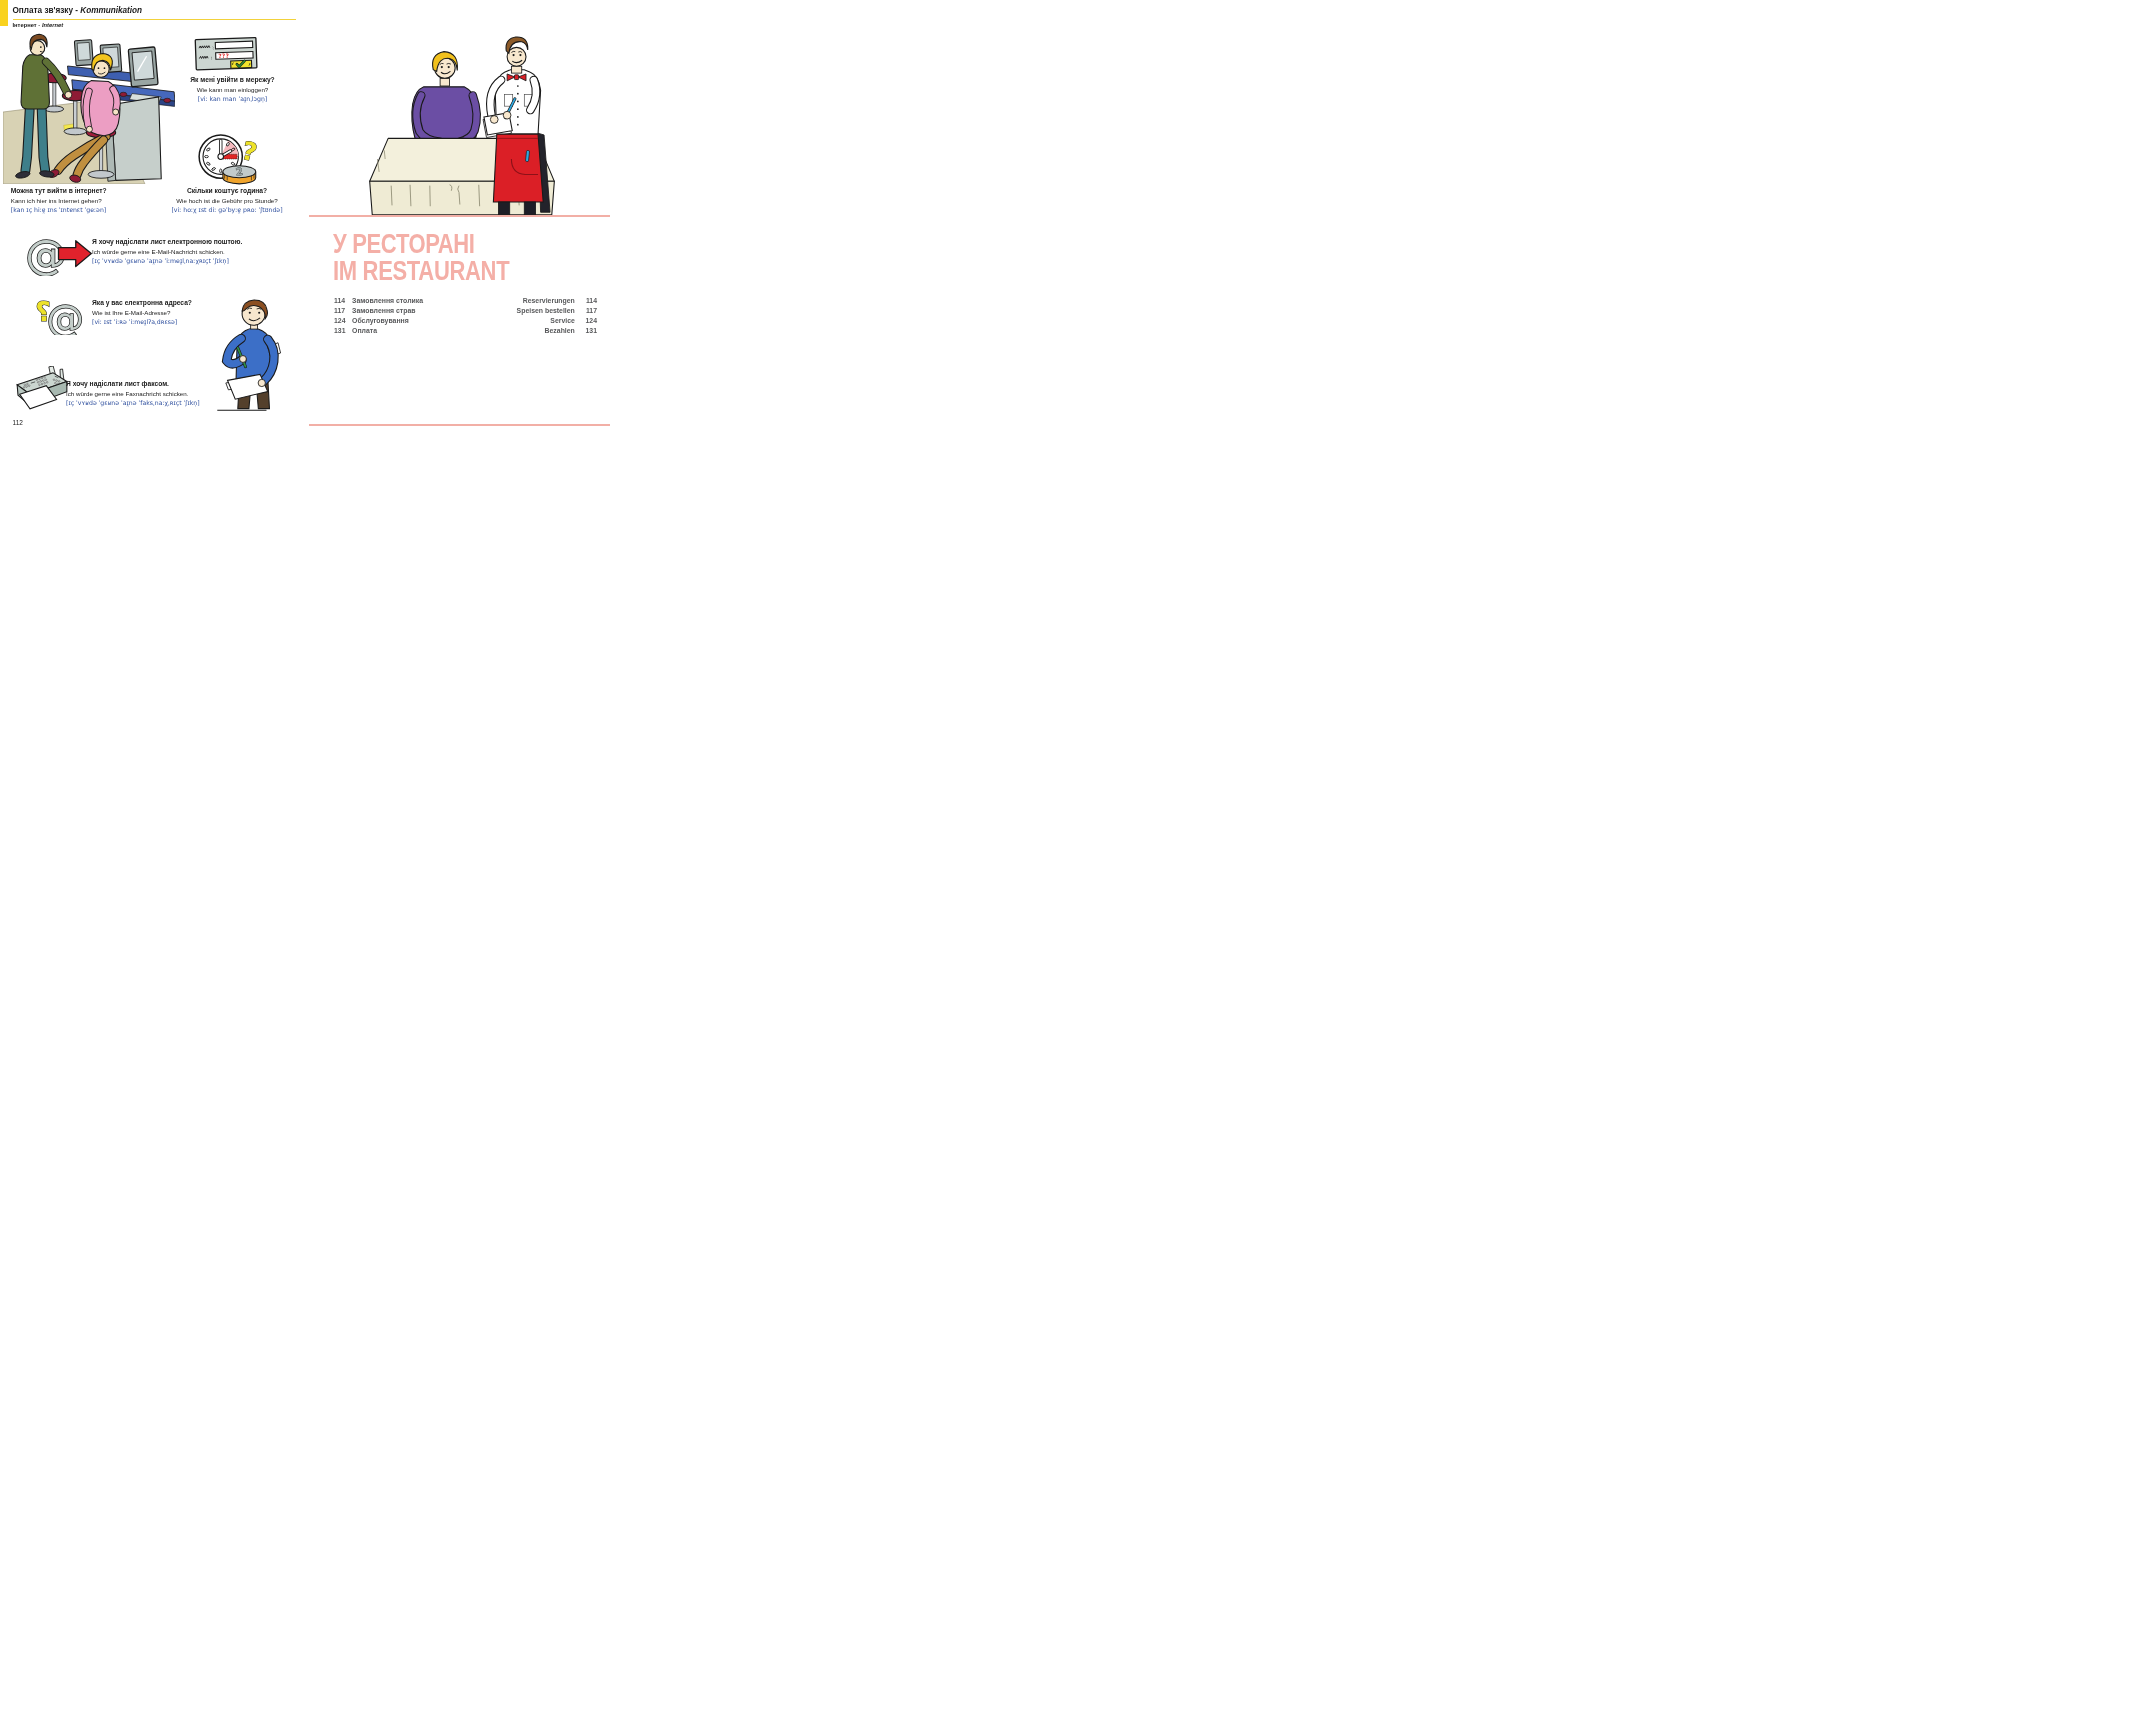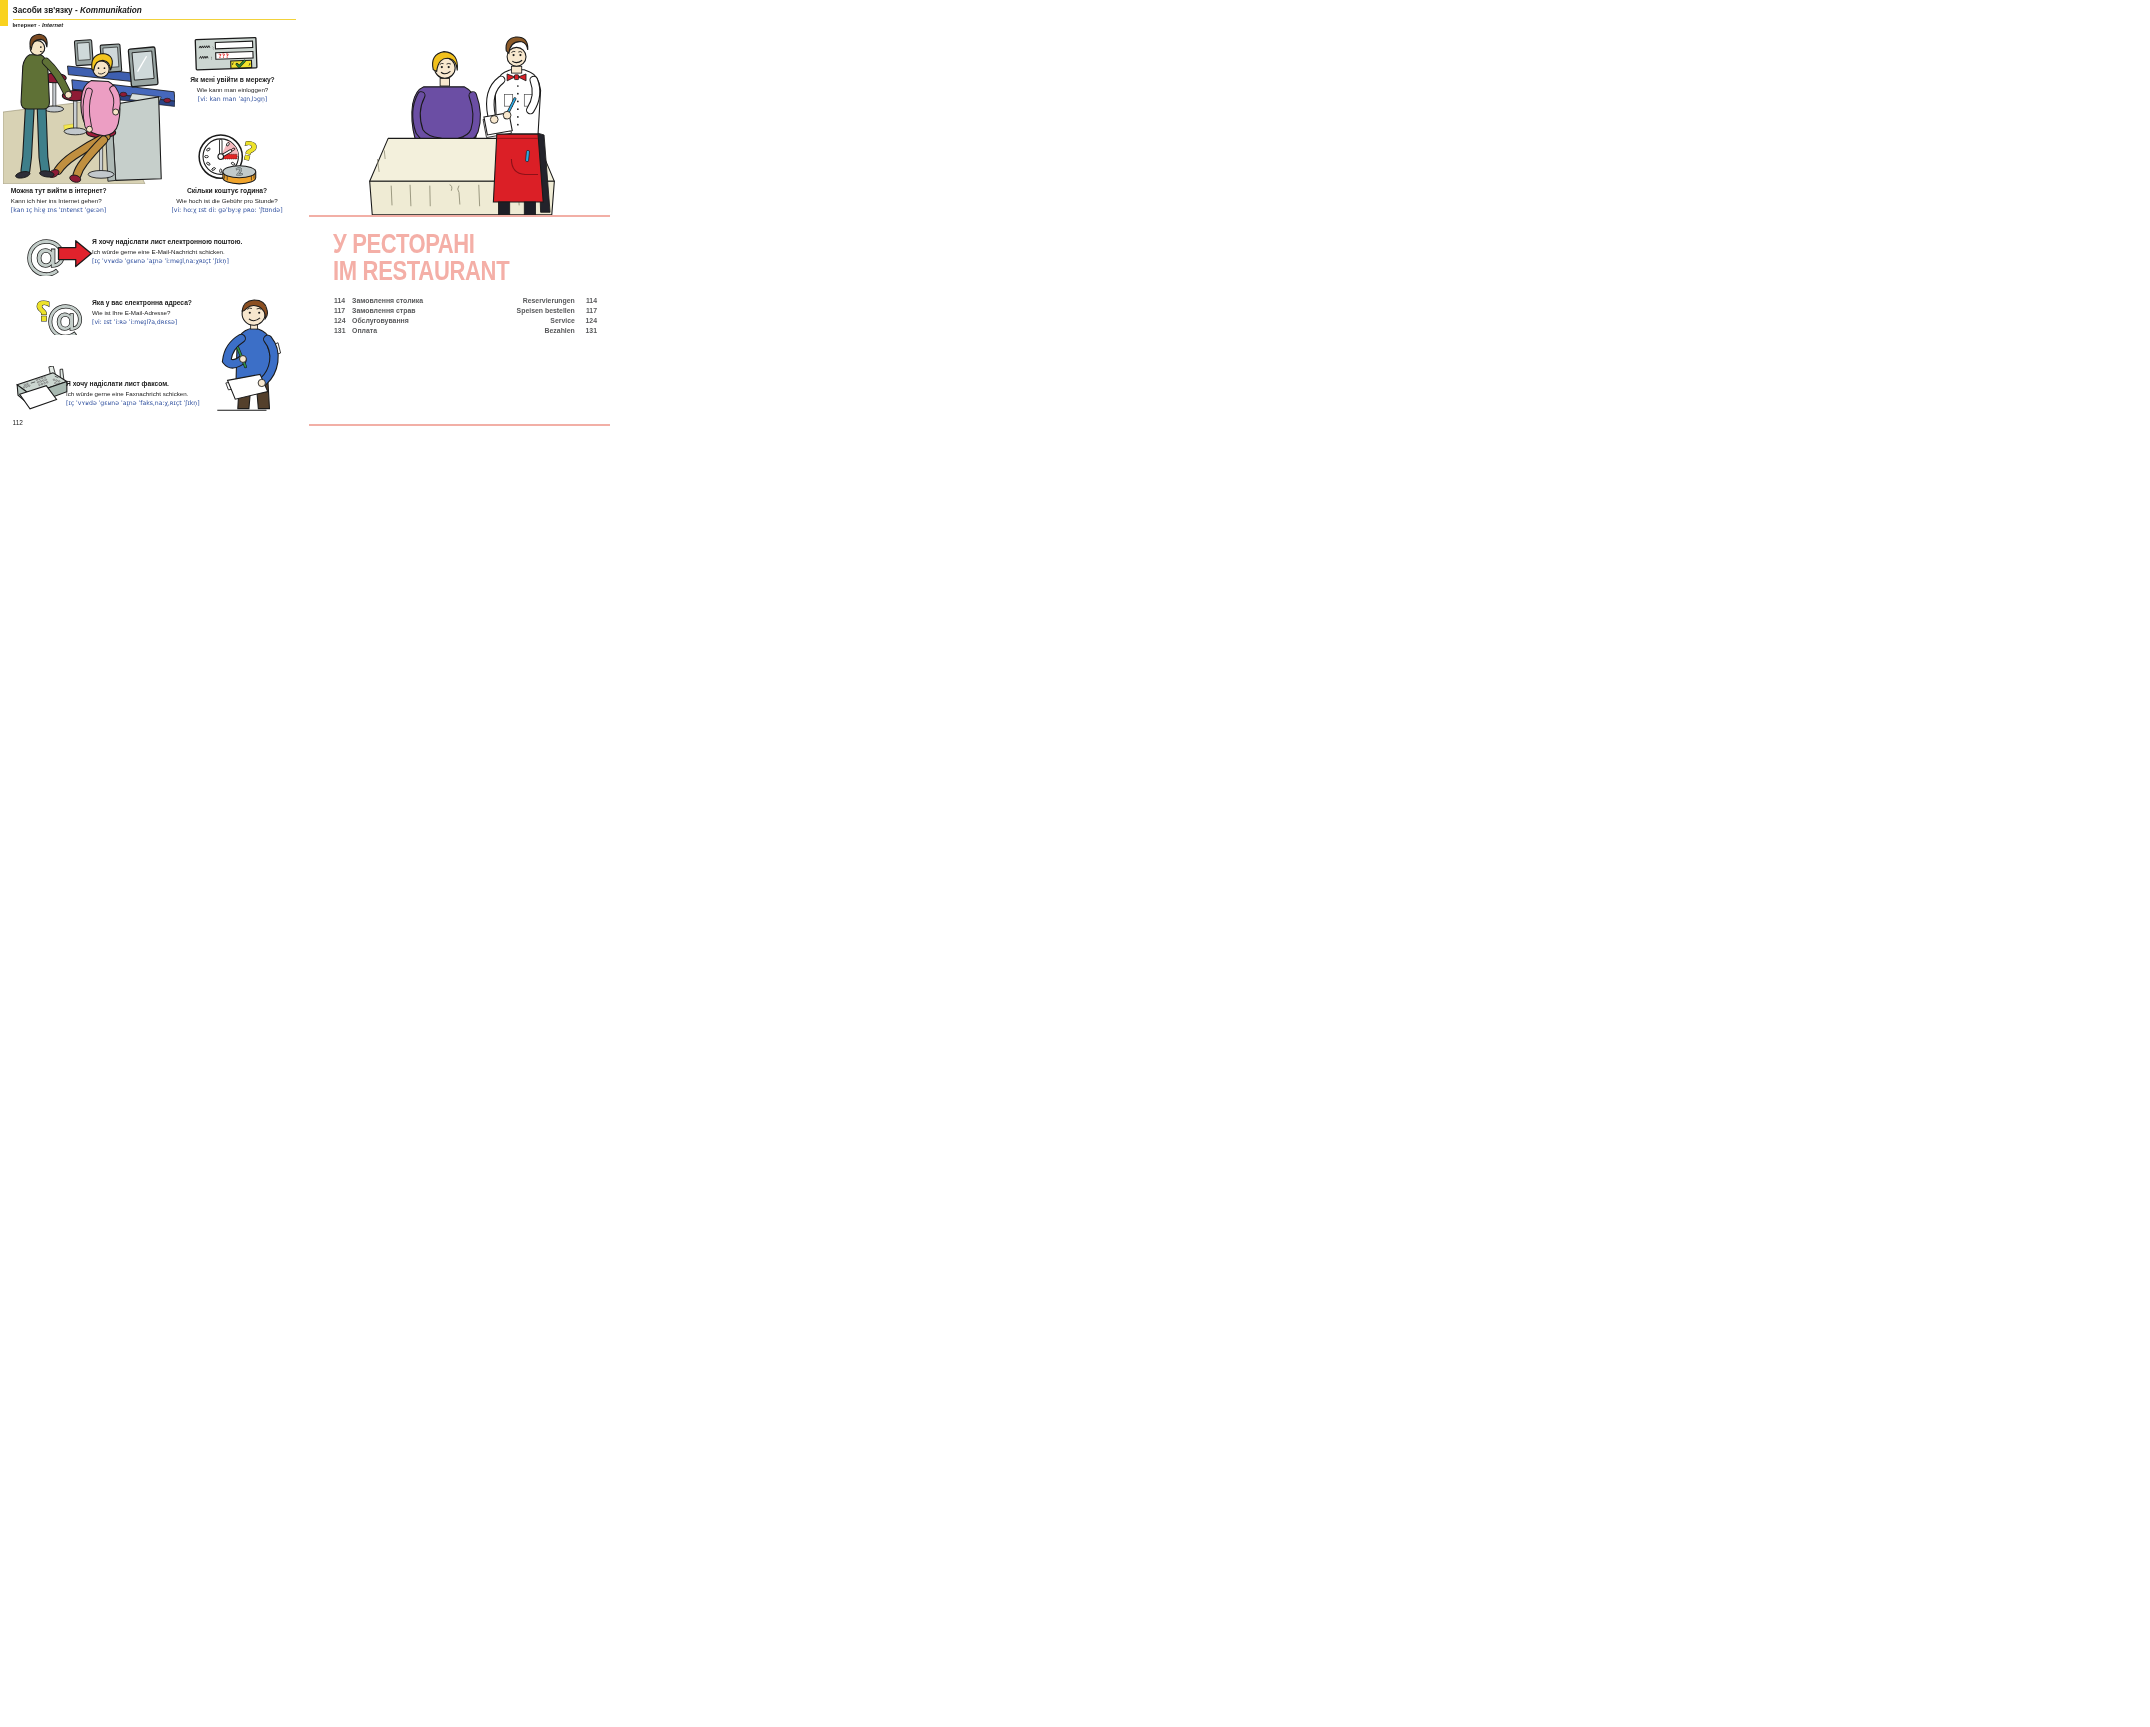--- a/index.html
+++ b/index.html
@@ -42,21 +42,21 @@
   svg{display:block;}
   svg text{font-family:"DejaVu Sans",sans-serif;}
 </style>
 </head>
 <body>
 
 <div id="page">
 
   <div class="abs" id="corner-block"></div>
   <div class="abs" id="chapter-header">
-    <span>Засоби зв'язку -</span>
+    <span>Оплата зв'язку -</span>
     <span class="de">Kommunikation</span>
   </div>
   <div class="abs" id="header-rule"></div>
   <div class="abs" id="section-header">
     <span>Інтернет -</span>
     <span class="de">Internet</span>
   </div>
 
   <svg class="abs" style="left:3.4px;top:28px" width="172" height="156" viewBox="0 0 400 362">
     <polygon points="0,195 240,165 330,362 0,362" fill="#D8D2B4" stroke="#9a9478" stroke-width="1.5"></polygon>

